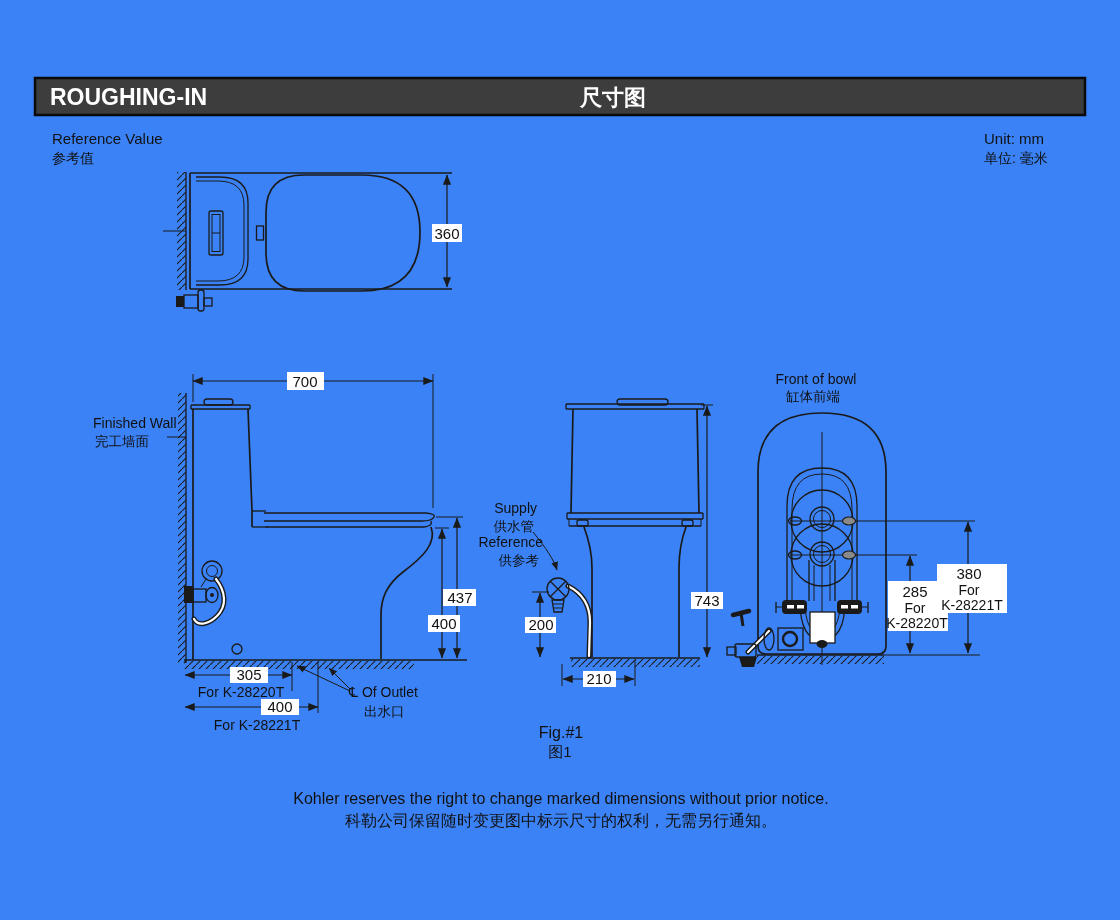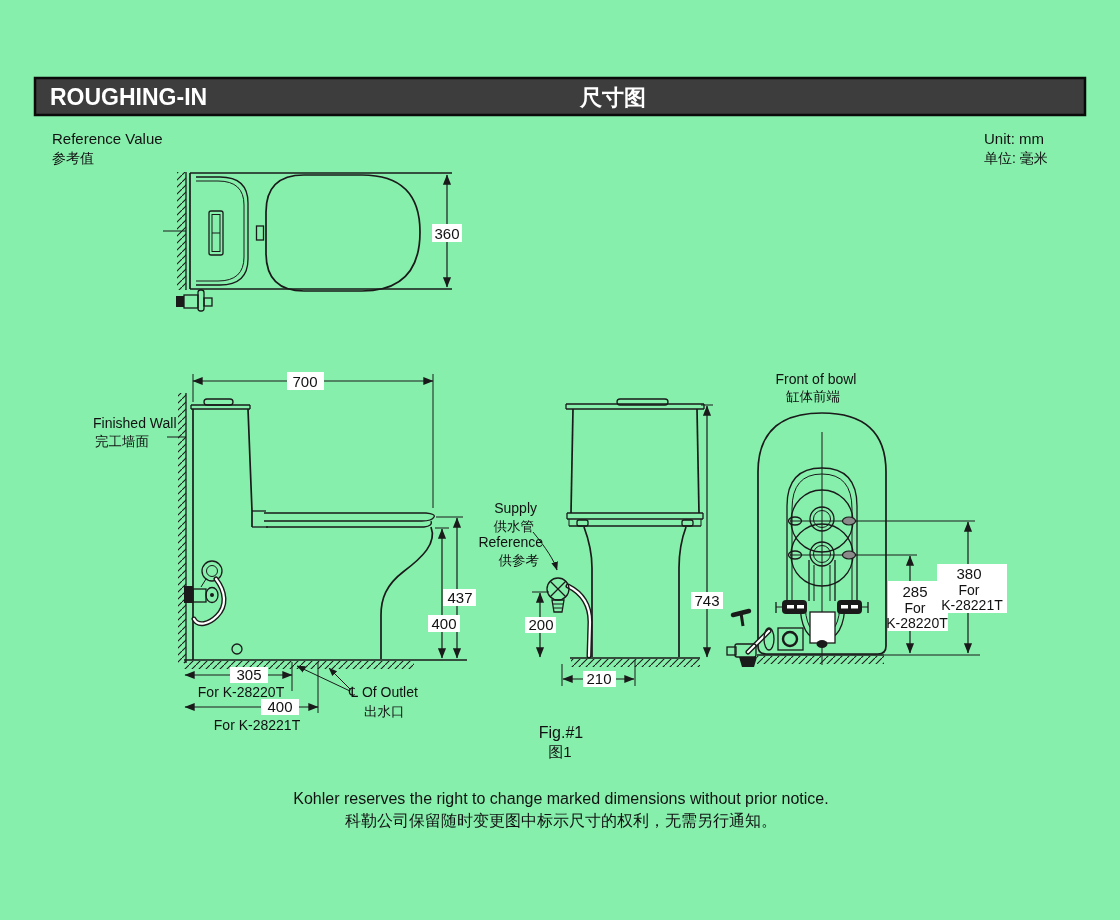--- a/index.html
+++ b/index.html
@@ -1,16 +1,16 @@
 <!DOCTYPE html>
 <html><head>
 <meta charset="utf-8">
 <style>
   html,body{margin:0;padding:0;background:#fff;}
-  #stage{position:relative;width:1120px;height:920px;background:#86efac;overflow:hidden;
+  #stage{position:relative;width:1120px;height:920px;background:#3b82f6;overflow:hidden;
          font-family:"Liberation Sans","DejaVu Sans",sans-serif;}
   svg text{fill:#111;font-family:"Liberation Sans","DejaVu Sans",sans-serif;}
   .hdr-en{font-size:23px;font-weight:bold;fill:#fff;}
   .hdr-zh{font-size:22px;font-weight:bold;fill:#fff;}
   .t15{font-size:15px;}
   .t14{font-size:14px;}
   .t13{font-size:13.5px;}
   .t16{font-size:16px;}
   .mid{text-anchor:middle;}
   .enda{text-anchor:end;}

